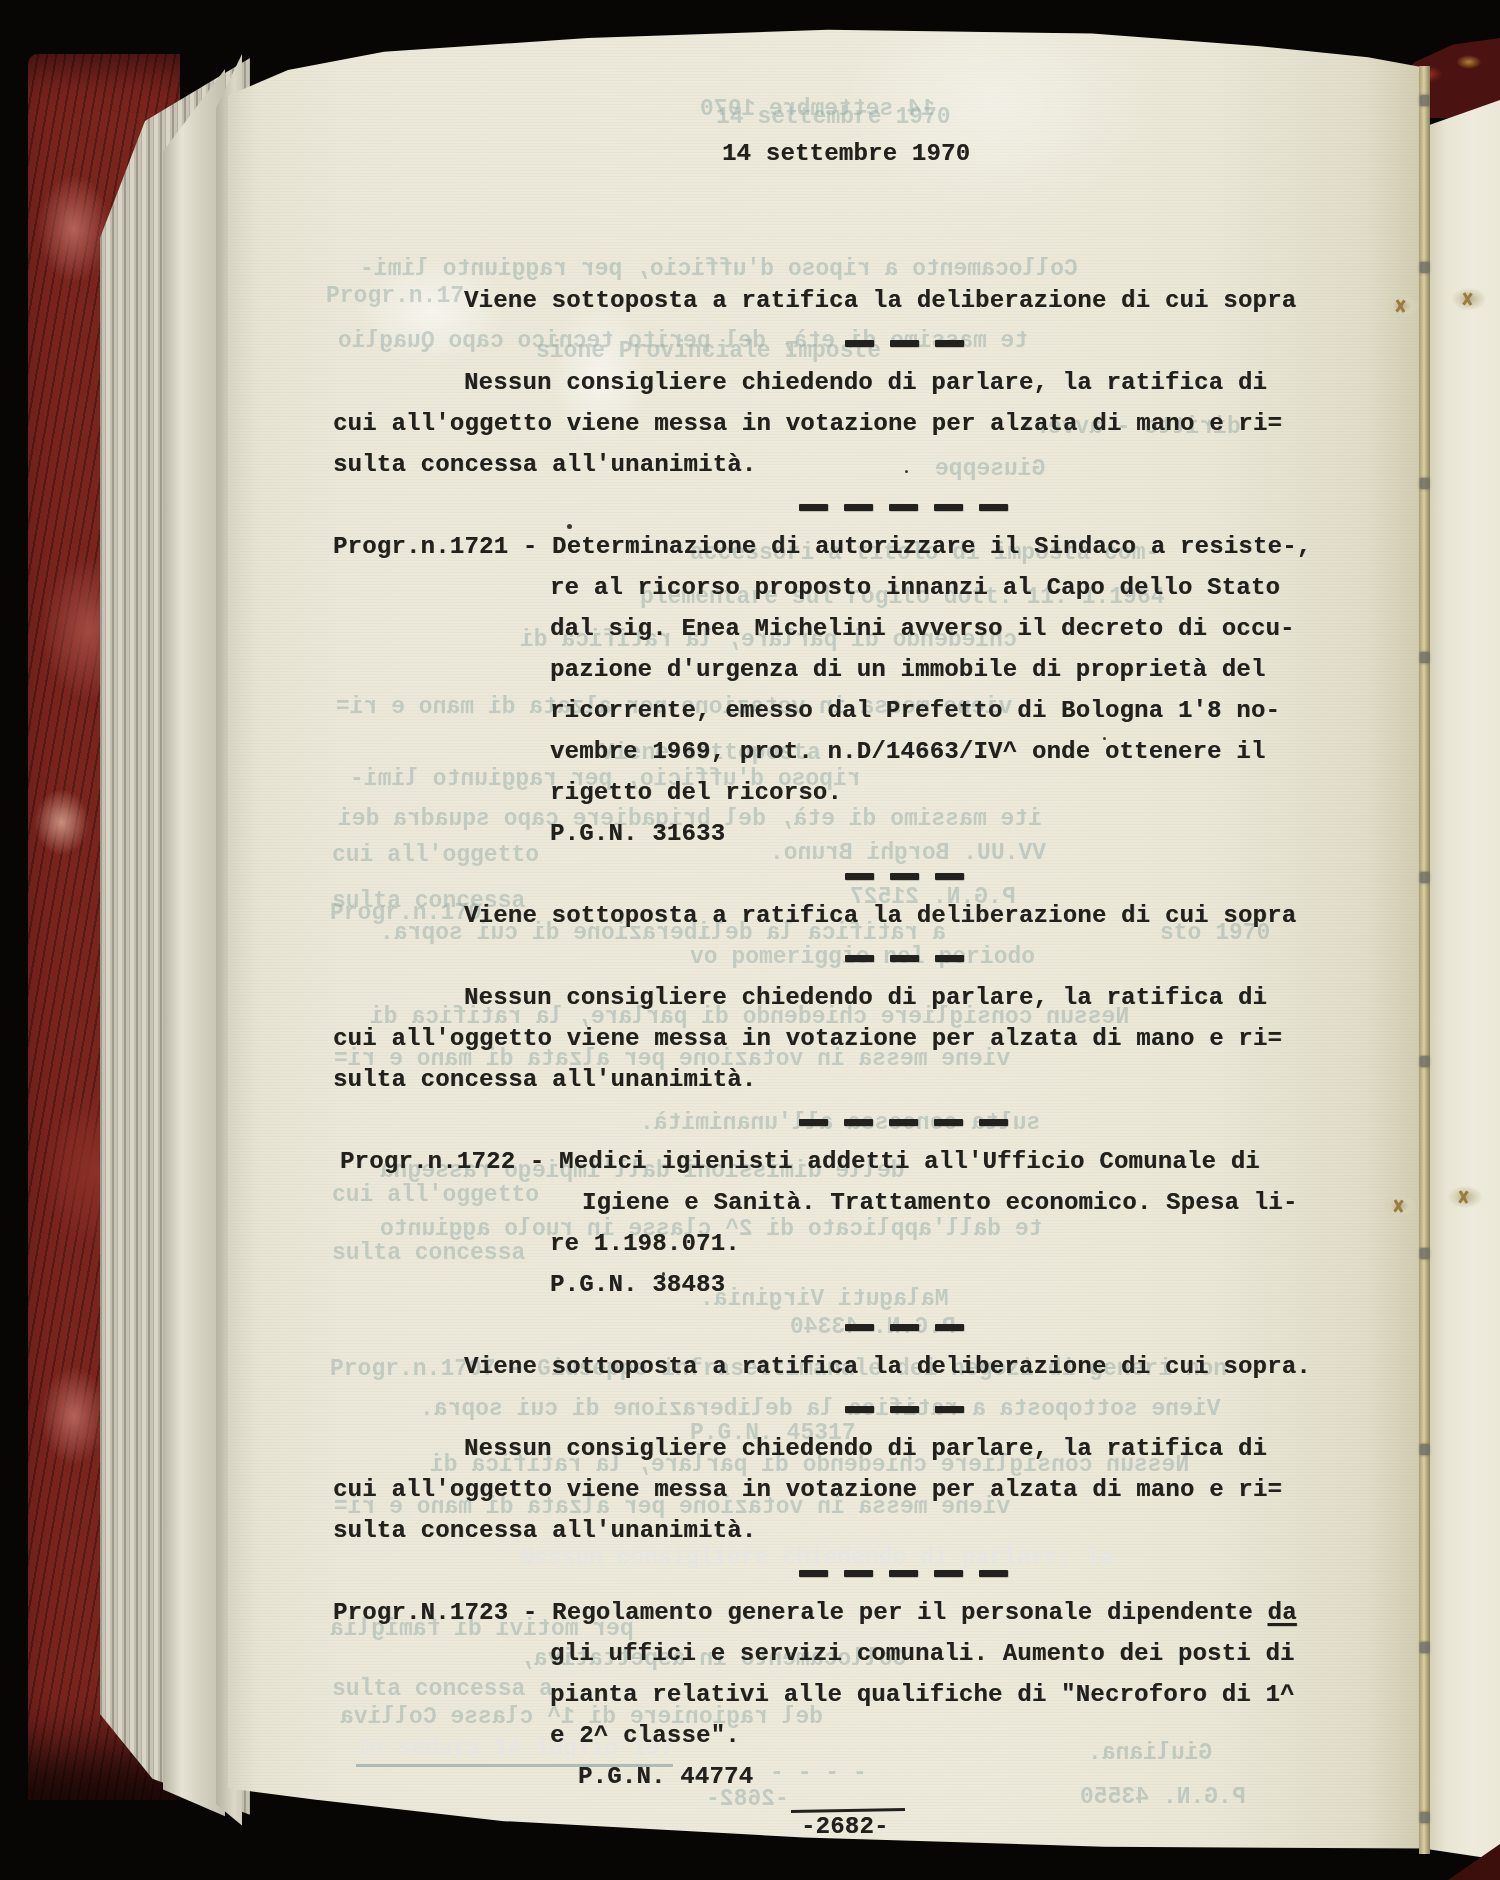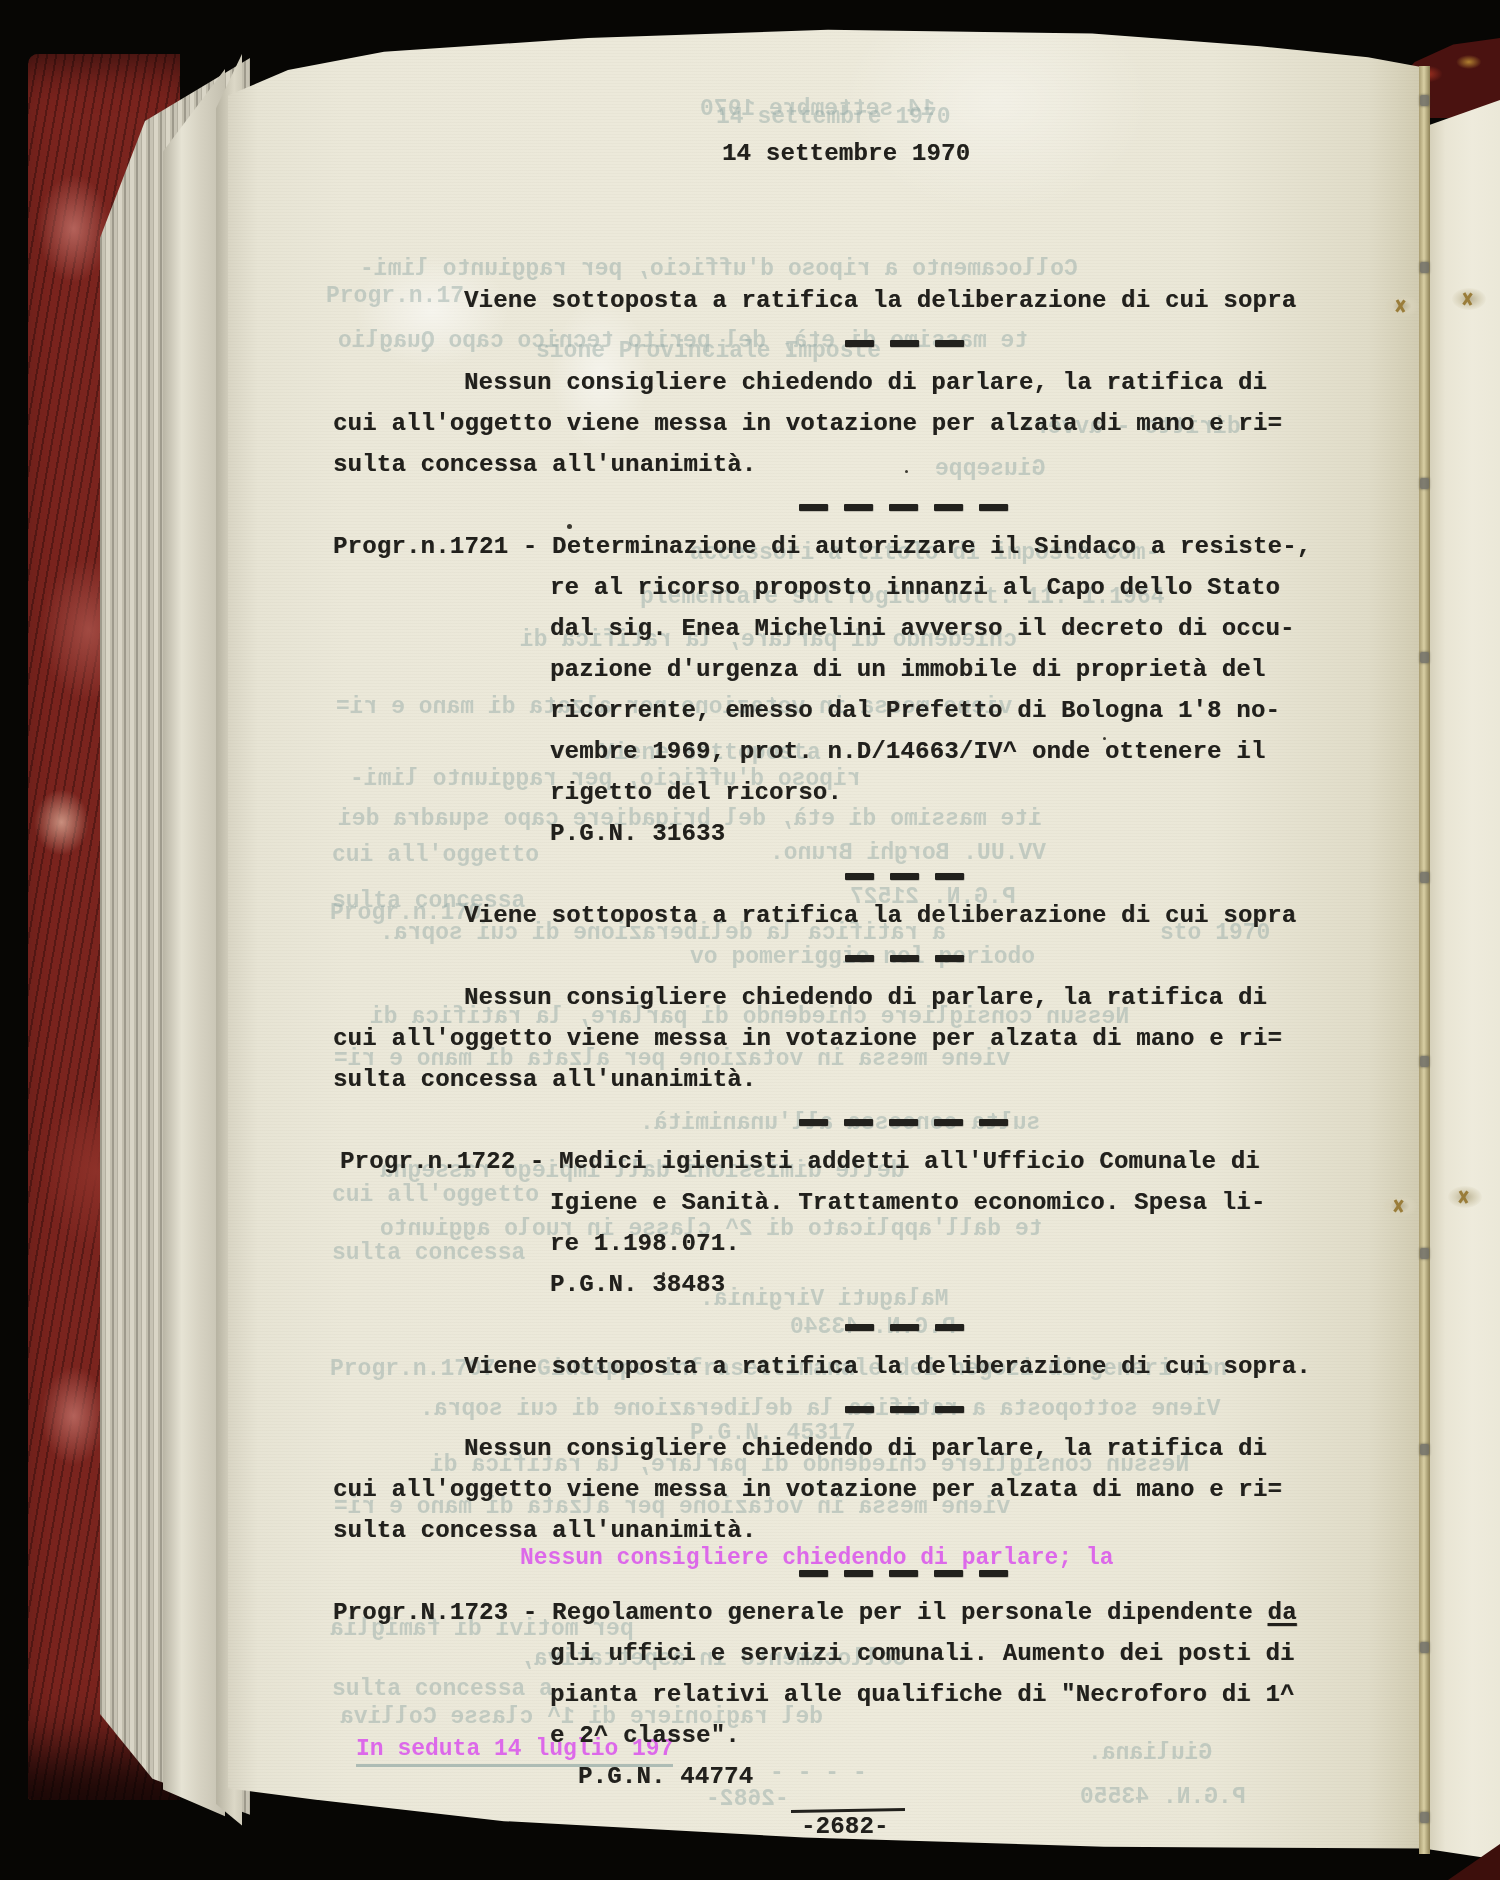--- a/index.html
+++ b/index.html
@@ -79,21 +79,21 @@
   }
   .line u{text-decoration-thickness:2.5px;text-underline-offset:4px;margin-top:33px;}
   .sep{position:absolute;display:flex;gap:16px;}
   .sep i{display:block;width:29px;height:7px;background:#22211d;border-radius:1px;box-shadow:.5px .5px .5px rgba(30,28,24,.4);}
   .ghost{
     position:absolute;white-space:pre;
     font:bold 23px "Liberation Mono",monospace;color:#93a9a6;opacity:.46;
     filter:blur(.4px);
   }
   .ghost.m{transform:scaleX(-1);}
-  .ghost.strong{opacity:.78;color:#d946ef;}
+  .ghost.strong{opacity:.78;color:#e5e5e5;}
   .ghost.ul{border-bottom:3px solid rgba(137,163,160,.8);padding-bottom:2px;}
 
   .footer-underline{position:absolute;left:791px;top:1809px;width:114px;height:3px;background:#22211d;transform:rotate(-1deg);}
   .speck{position:absolute;border-radius:50%;background:#3c3a31;}
 
   .stitch{position:absolute;width:9px;height:11px;background:#6b6b66;box-shadow:0 0 2px 1px rgba(60,60,55,.4);border-radius:2px;opacity:.8;}
   .hole{
     position:absolute;width:34px;height:22px;border-radius:50%;
     background:radial-gradient(ellipse at 50% 50%, #b9b091 0%, #d8d2ba 40%, rgba(237,234,220,0) 75%);
   }
@@ -218,21 +218,21 @@
     <span class="line" style="left: 333px; top: 1025px;">cui all'oggetto viene messa in votazione per alzata di mano e ri=</span>
     <span class="line" style="left: 333px; top: 1066px;">sulta concessa all'unanimità.</span>
     <div class="sep" style="left: 799px; top: 1119px;">
       <i></i>
       <i></i>
       <i></i>
       <i></i>
       <i></i>
     </div>
     <span class="line" style="left: 340px; top: 1148px;">Progr.n.1722 - Medici igienisti addetti all'Ufficio Comunale di</span>
-    <span class="line" style="left: 550px; top: 1189px;">Igiene e Sanità. Trattamento economico. Spesa li-</span>
+    <span class="line" style="left: 582px; top: 1189px;">Igiene e Sanità. Trattamento economico. Spesa li-</span>
     <span class="line" style="left: 550px; top: 1230px;">re 1.198.071.</span>
     <span class="line" style="left: 550px; top: 1271px;">P.G.N. 38483</span>
     <div class="sep" style="left: 845px; top: 1324px;">
       <i></i>
       <i></i>
       <i></i>
     </div>
     <span class="line" style="left: 464px; top: 1353px;">Viene sottoposta a ratifica la deliberazione di cui sopra.</span>
     <div class="sep" style="left: 845px; top: 1406px;">
       <i></i>

